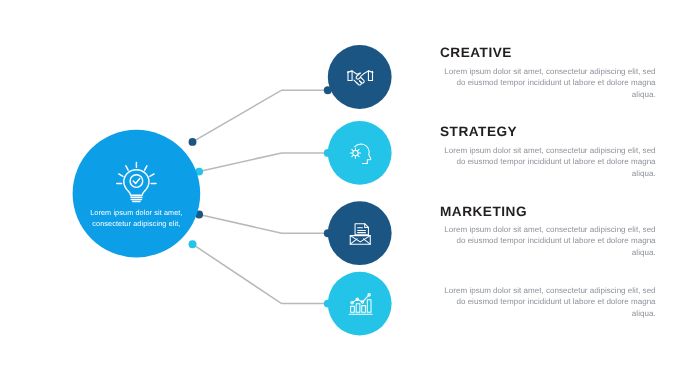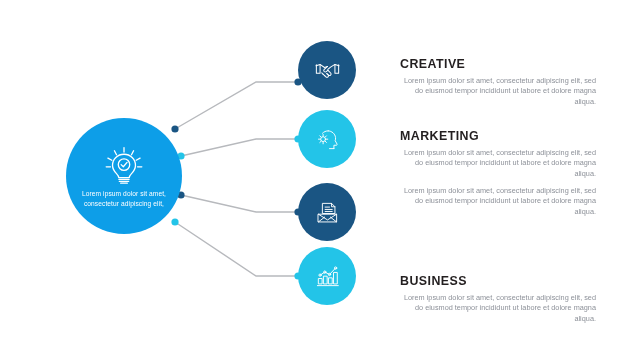--- a/index.html
+++ b/index.html
@@ -77,21 +77,21 @@
   .text-block {
     position: absolute;
     left: 400px;
     width: 196px;
   }
   .block-title {
     color: #231f20;
     font-size: 12.4px;
     font-weight: bold;
     letter-spacing: 0.45px;
-    margin: 16px 0 5px 0;
+    margin: 0 0 5px 0;
     line-height: 13px;
   }
   .block-body {
     color: #8d9199;
     font-size: 7.3px;
     line-height: 10.4px;
     margin: 0;
     letter-spacing: 0.01px;
     text-align: right;
   }
@@ -217,26 +217,26 @@
       </g>
     </svg>
   </div>
 
   <div class="text-block" style="top:42px;">
     <h2 class="block-title">CREATIVE</h2>
     <p class="block-body">Lorem ipsum dolor sit amet, consectetur adipiscing elit, sed do eiusmod tempor incididunt ut labore et dolore magna aliqua.</p>
   </div>
 
   <div class="text-block" style="top:114px;">
+    <h2 class="block-title">STRATEGY</h2>
+    <p class="block-body">Lorem ipsum dolor sit amet, consectetur adipiscing elit, sed do eiusmod tempor incididunt ut labore et dolore magna aliqua.</p>
+  </div>
+
+  <div class="text-block" style="top:186px;">
     <h2 class="block-title">MARKETING</h2>
     <p class="block-body">Lorem ipsum dolor sit amet, consectetur adipiscing elit, sed do eiusmod tempor incididunt ut labore et dolore magna aliqua.</p>
   </div>
 
-  <div class="text-block" style="top:186px;">
-    <p class="block-body">Lorem ipsum dolor sit amet, consectetur adipiscing elit, sed do eiusmod tempor incididunt ut labore et dolore magna aliqua.</p>
-  </div>
-
   <div class="text-block" style="top:259px;">
-    <h2 class="block-title">BUSINESS</h2>
     <p class="block-body">Lorem ipsum dolor sit amet, consectetur adipiscing elit, sed do eiusmod tempor incididunt ut labore et dolore magna aliqua.</p>
   </div>
 
 </div>
 
 </body></html>

